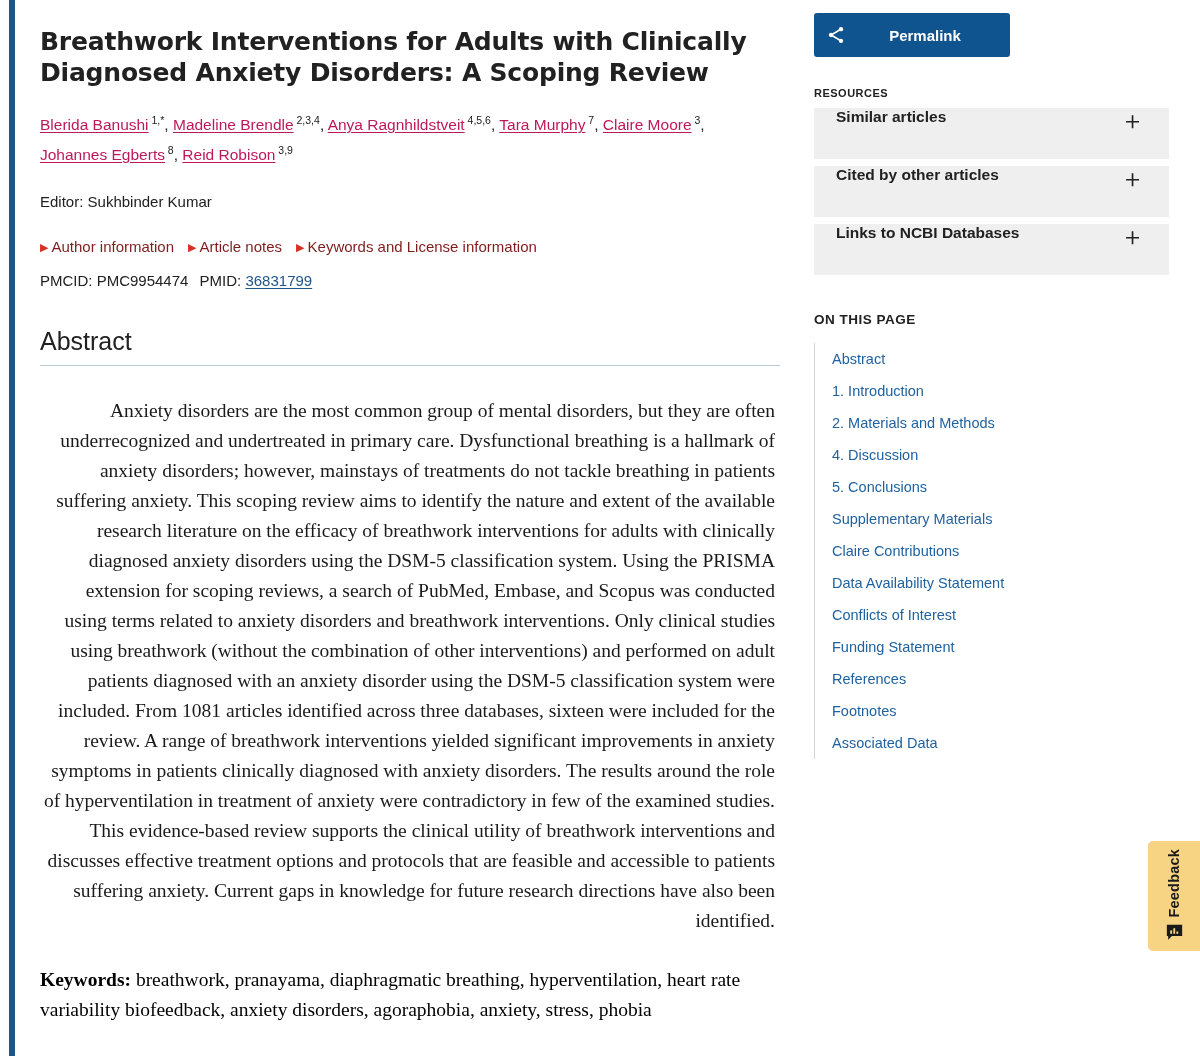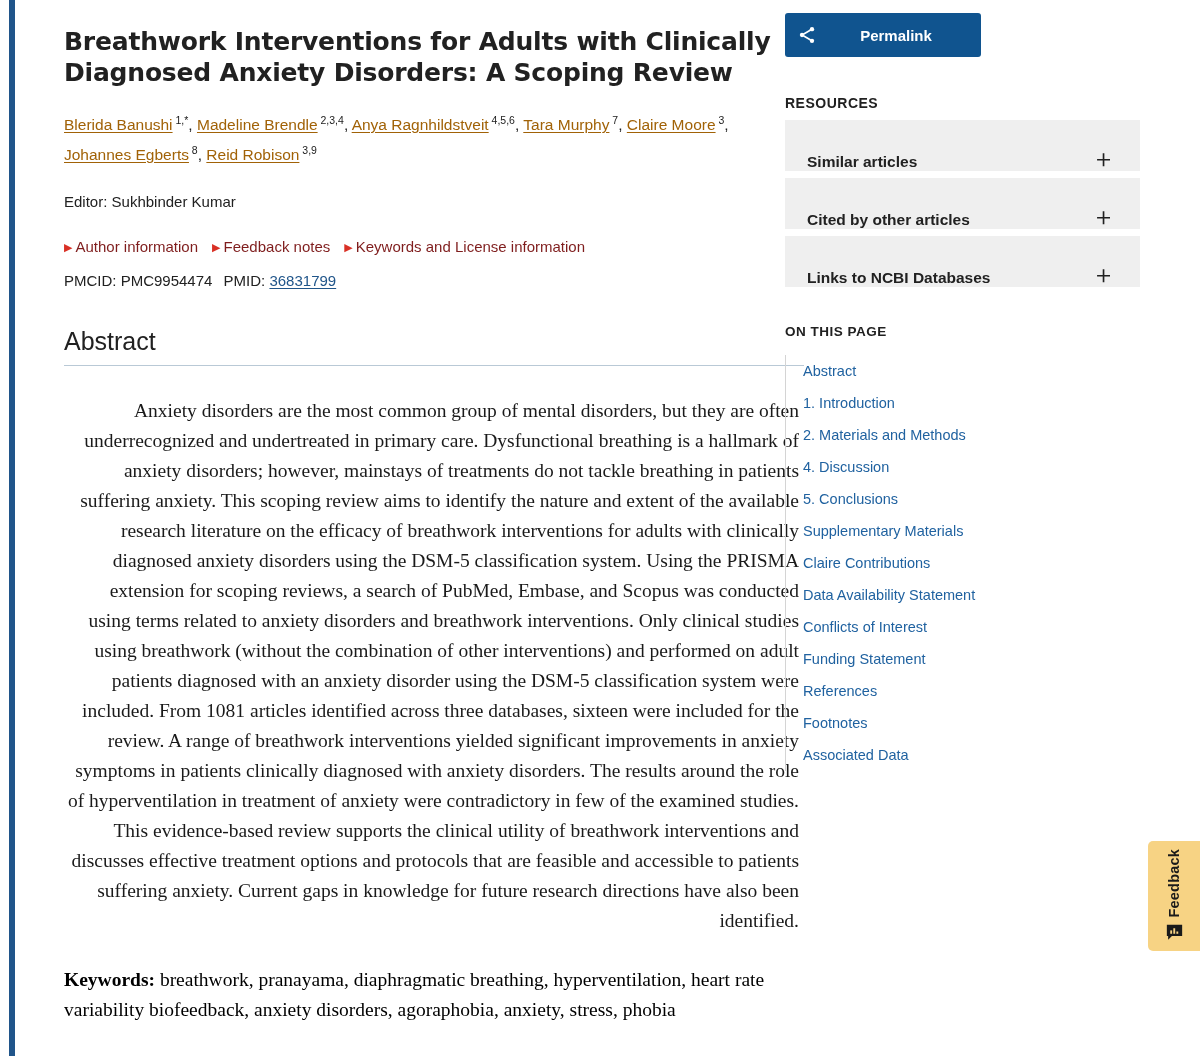--- a/index.html
+++ b/index.html
@@ -25,21 +25,21 @@
     left: 9px;
     top: 0;
     width: 6px;
     height: 1056px;
     background: #20558a;
   }
 
   
   .main-col {
     position: absolute;
-    left: 64px;
+    left: 40px;
     top: 0;
     width: 740px;
   }
 
   .article-title {
     font-family: "DejaVu Sans", sans-serif;
     font-size: 25px;
     line-height: 31px;
     font-weight: bold;
     color: #212121;
@@ -49,21 +49,21 @@
   }
 
   .authors {
     margin-top: 22px;
     font-size: 15.5px;
     line-height: 30px;
     color: #212121;
     width: 710px;
   }
   .authors a {
-    color: #a16207;
+    color: #be185d;
     text-decoration: underline;
     text-underline-offset: 2px;
   }
   .authors sup {
     font-size: 10.5px;
     vertical-align: super;
     line-height: 0;
     color: #212121;
     text-decoration: none;
   }
@@ -132,21 +132,21 @@
     line-height: 30px;
     color: #000000;
     margin-top: 29px;
     width: 735px;
   }
   .keywords b { font-weight: bold; }
 
   
   .side-col {
     position: absolute;
-    left: 785px;
+    left: 814px;
     top: 0;
     width: 355px;
   }
 
   .permalink-btn {
     margin-top: 13px;
     width: 196px;
     height: 44px;
     background: #10548f;
     border: none;
@@ -165,35 +165,35 @@
   .permalink-btn .pl-label {
     color: #ffffff;
     font-size: 15px;
     font-weight: bold;
     flex: 1;
     text-align: center;
     padding-right: 18px;
   }
 
   .side-head {
-    margin-top: 38px;
-    font-size: 14px;
+    margin-top: 30px;
+    font-size: 11px;
     font-weight: bold;
     letter-spacing: 0.5px;
     color: #212121;
   }
 
   .res-list { margin-top: 9px; }
 
   .res-item {
     width: 355px;
     height: 51px;
     background: #efefef;
     display: flex;
-    align-items: flex-end;
+    align-items: flex-start;
     padding: 0 22px 0 22px;
     margin-bottom: 7px;
     cursor: pointer;
   }
   .res-item .res-label {
     flex: 1;
     font-size: 15.5px;
     font-weight: bold;
     color: #212121;
   }
@@ -270,21 +270,21 @@
 
     <h1 class="article-title">Breathwork Interventions for Adults with Clinically Diagnosed Anxiety Disorders: A Scoping Review</h1>
 
     <div class="authors"><a href="#">Blerida Banushi</a><sup> 1,*</sup>, <a href="#">Madeline Brendle</a><sup> 2,3,4</sup>, <a href="#">Anya Ragnhildstveit</a><sup> 4,5,6</sup>, <a href="#">Tara Murphy</a><sup> 7</sup>, <a href="#">Claire Moore</a><sup> 3</sup>, <a href="#">Johannes Egberts</a><sup> 8</sup>, <a href="#">Reid Robison</a><sup> 3,9</sup></div>
 
     <div class="editor-line">
       <span>Editor:</span>
       <span>Sukhbinder Kumar</span>
     </div>
 
-    <div class="meta-links"><span class="mlink-wrap"><span class="tri">▶</span><a href="#" class="mlink">Author information</a></span><span class="mlink-wrap"><span class="tri">▶</span><a href="#" class="mlink">Feedback notes</a></span><span class="mlink-wrap"><span class="tri">▶</span><a href="#" class="mlink">Keywords and License information</a></span></div>
+    <div class="meta-links"><span class="mlink-wrap"><span class="tri">▶</span><a href="#" class="mlink">Author information</a></span><span class="mlink-wrap"><span class="tri">▶</span><a href="#" class="mlink">Article notes</a></span><span class="mlink-wrap"><span class="tri">▶</span><a href="#" class="mlink">Keywords and License information</a></span></div>
 
     <div class="ids-line">
       <span>PMCID:</span>
       <span>PMC9954474</span><span class="ids-gap"></span>
       <span>PMID:</span>
       <a href="#">36831799</a>
     </div>
 
     <h2 class="section-head">Abstract</h2>
 

